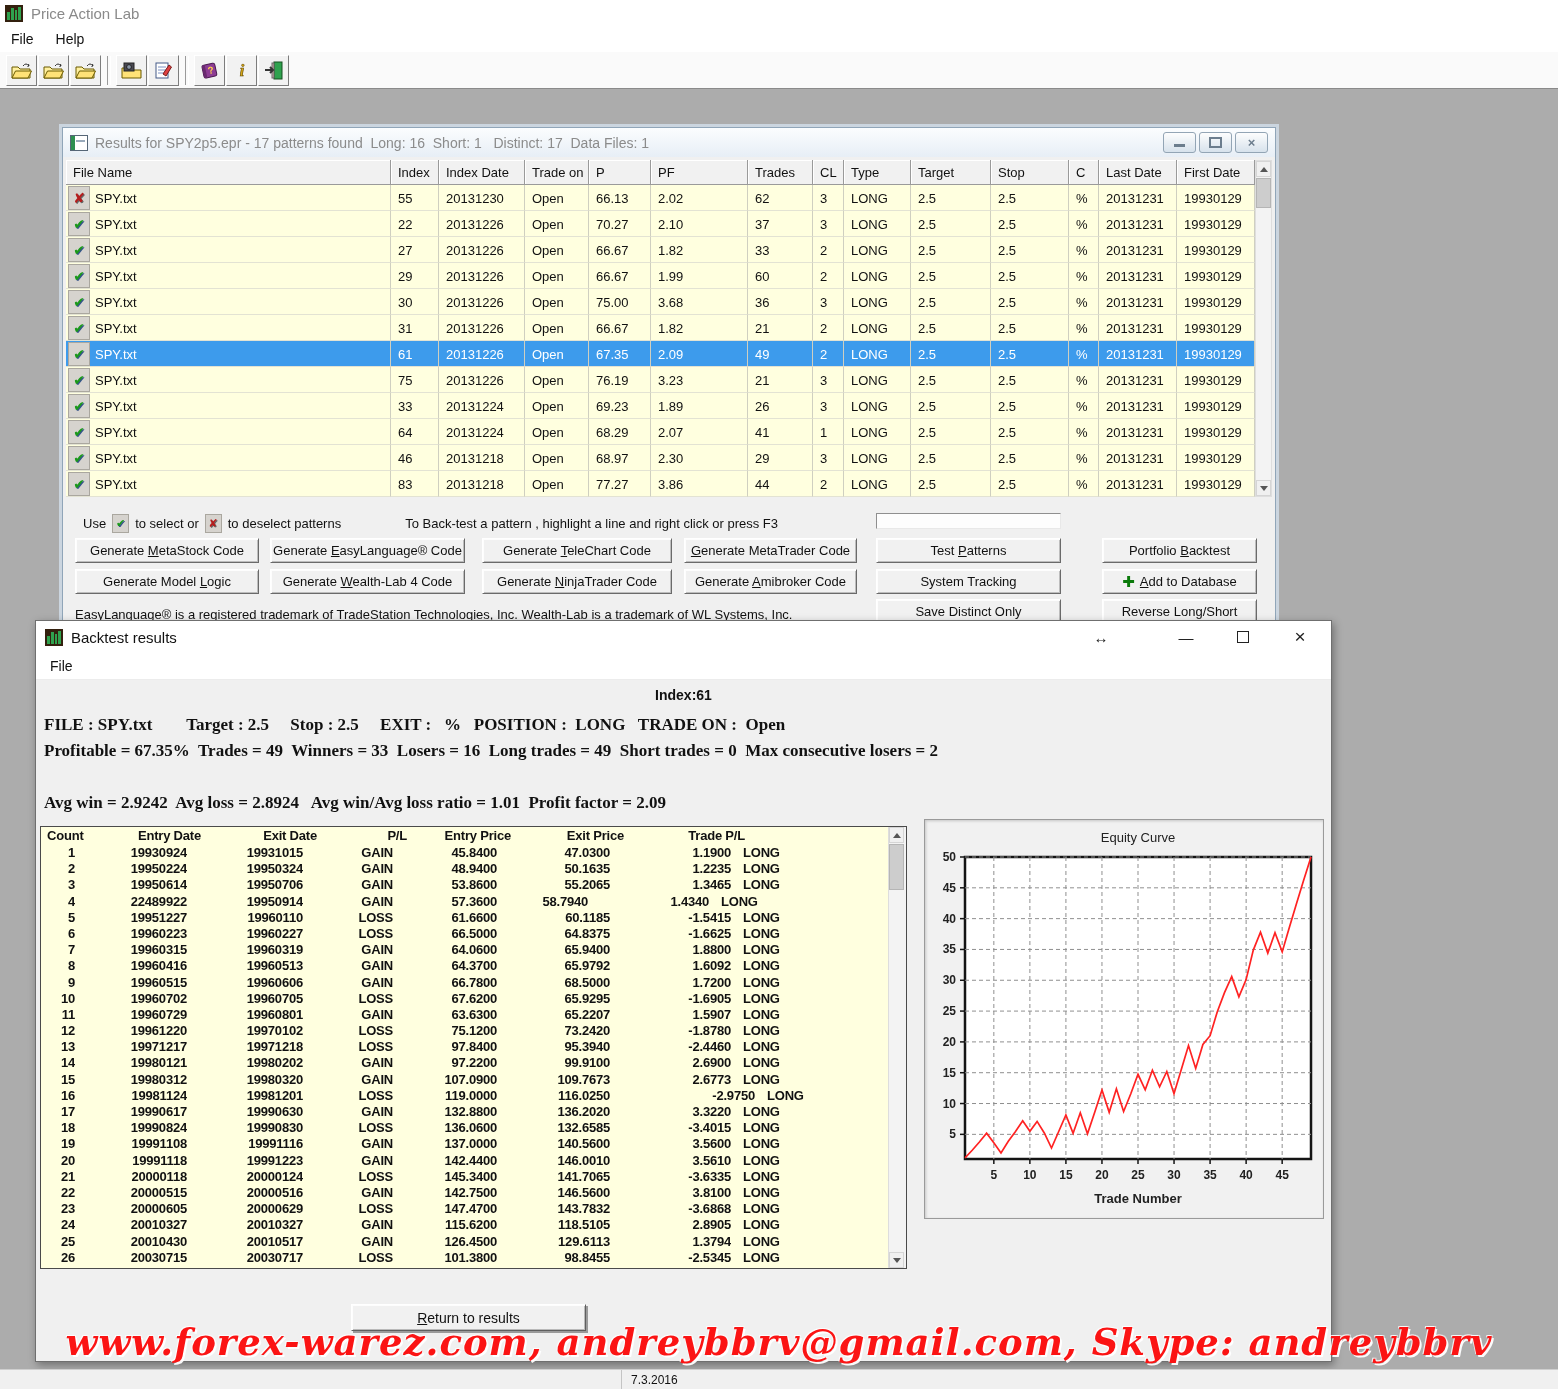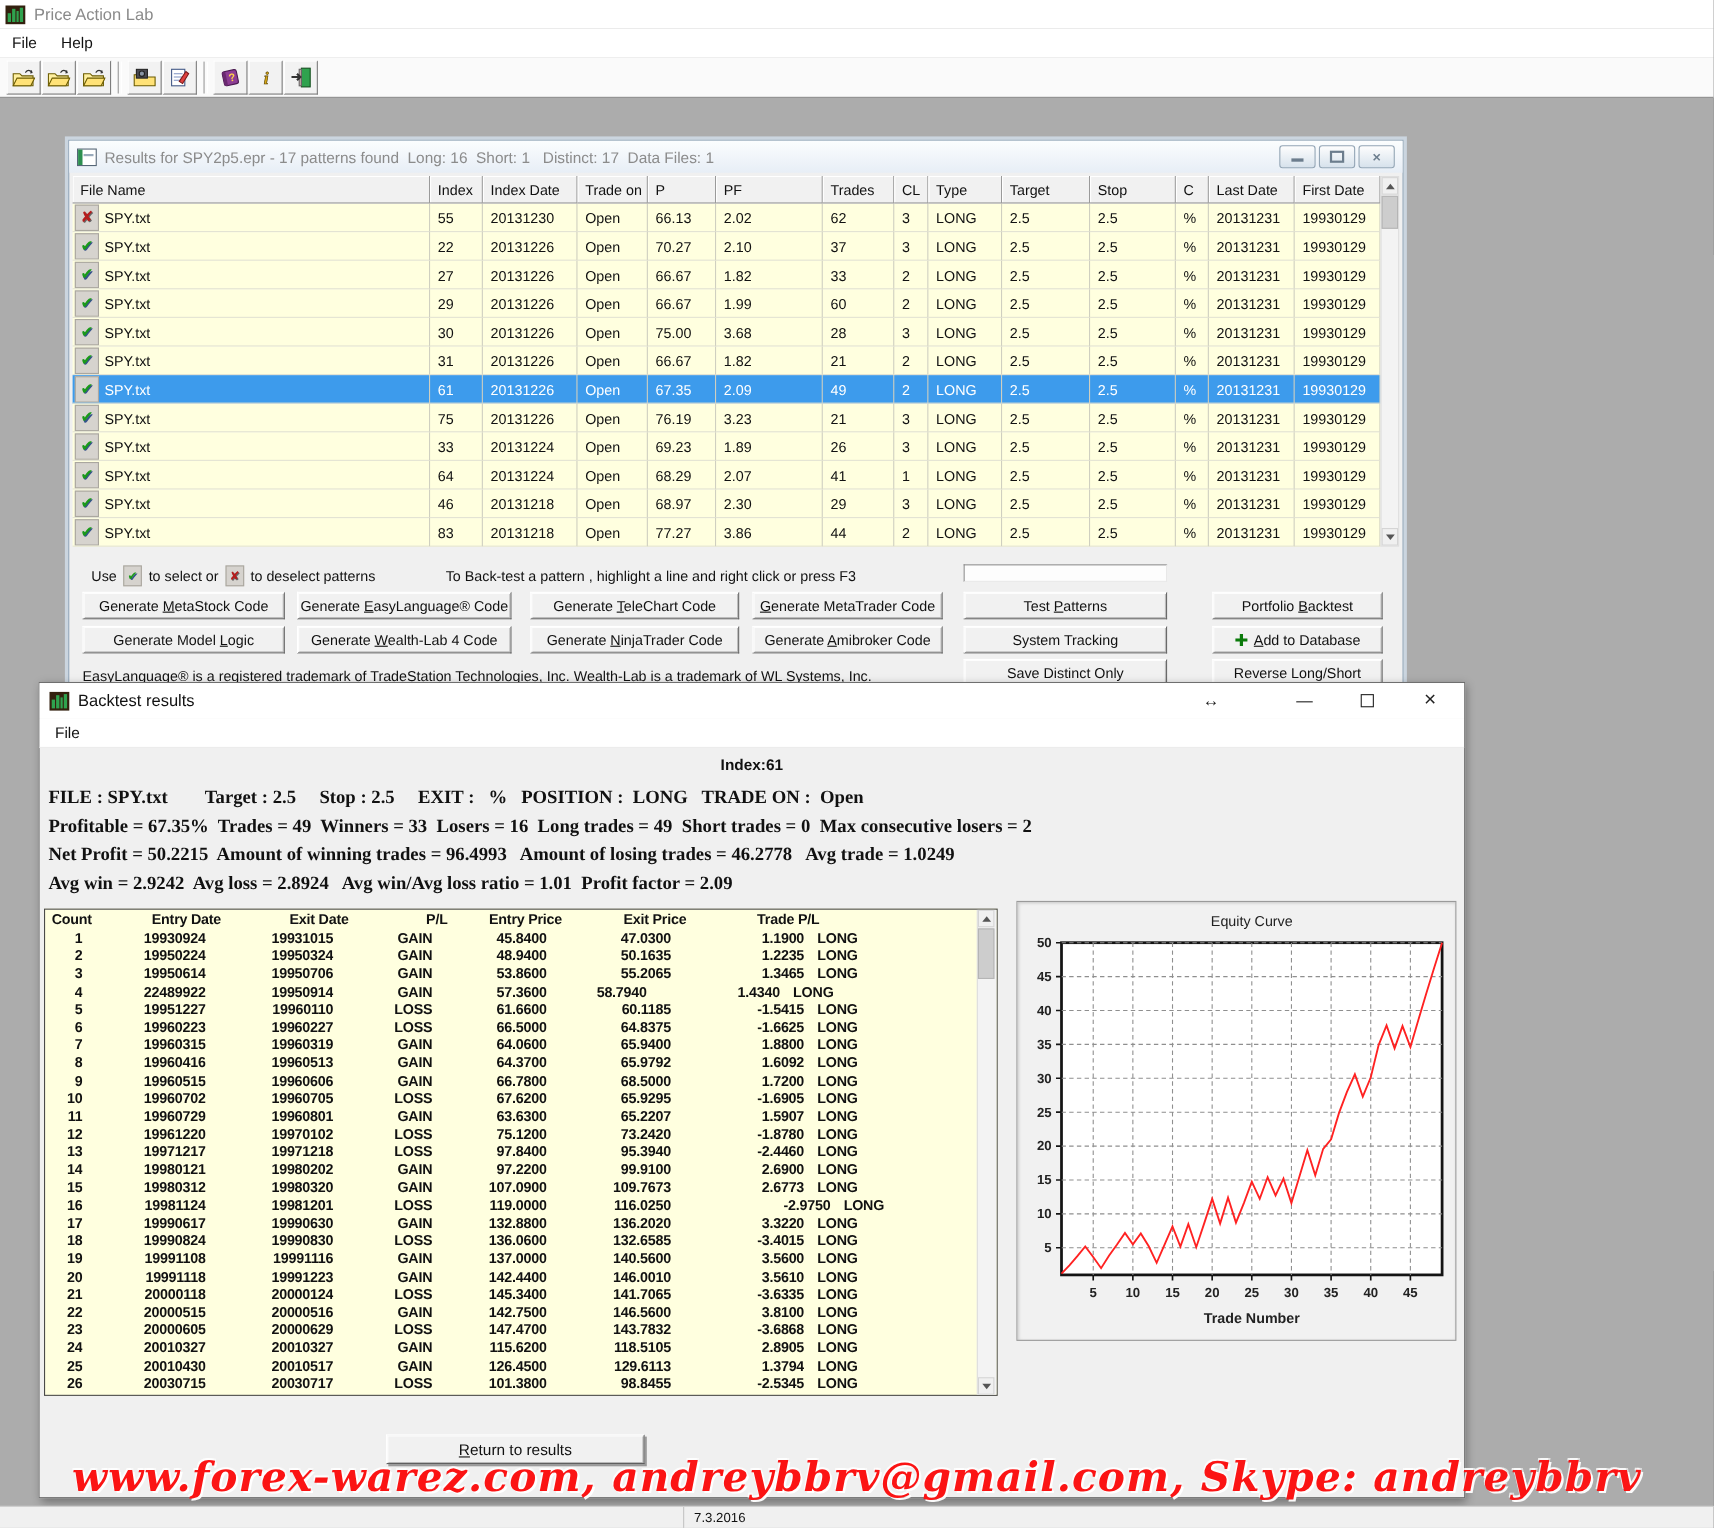--- a/index.html
+++ b/index.html
@@ -312,21 +312,21 @@
             <span class="stat-box">
               <span class="check">✔</span>
             </span>
             <span class="fname">SPY.txt</span>
           </div>
           <div class="r-cell" style="width:48px">30</div>
           <div class="r-cell" style="width:86px">20131226</div>
           <div class="r-cell" style="width:64px">Open</div>
           <div class="r-cell" style="width:62px">75.00</div>
           <div class="r-cell" style="width:97px">3.68</div>
-          <div class="r-cell" style="width:65px">28</div>
+          <div class="r-cell" style="width:65px">36</div>
           <div class="r-cell" style="width:31px">3</div>
           <div class="r-cell" style="width:67px">LONG</div>
           <div class="r-cell" style="width:80px">2.5</div>
           <div class="r-cell" style="width:78px">2.5</div>
           <div class="r-cell" style="width:30px">%</div>
           <div class="r-cell" style="width:78px">20131231</div>
           <div class="r-cell" style="width:78px">19930129</div>
         </div>
         <div class="r-row">
           <div class="r-cell fn" style="width:325px">
@@ -568,21 +568,20 @@
           <span>×</span>
         </span>
     </div>
     <div class="bw-menubar">
       <span>File</span>
     </div>
 
     <div class="bw-index">Index:61</div>
     <div class="stat-line" style="top:94px;">FILE : SPY.txt        Target : 2.5     Stop : 2.5     EXIT :   %   POSITION :  LONG   TRADE ON :  Open</div>
     <div class="stat-line" style="top:120px;">Profitable = 67.35%  Trades = 49  Winners = 33  Losers = 16  Long trades = 49  Short trades = 0  Max consecutive losers = 2</div>
-    <div class="stat-line" style="top:146px;">Net Profit = 50.2215  Amount of winning trades = 96.4993   Amount of losing trades = 46.2778   Avg trade = 1.0249</div>
     <div class="stat-line" style="top:172px;">Avg win = 2.9242  Avg loss = 2.8924   Avg win/Avg loss ratio = 1.01  Profit factor = 2.09</div>
 
     <div class="trade-panel">
       <div class="tp-content">
           <div class="tp-row tp-head">
             <div class="tp-cell ta-l" style="width:48px">Count</div>
             <div class="tp-cell ta-r" style="width:112px">Entry Date</div>
             <div class="tp-cell ta-r" style="width:116px">Exit Date</div>
             <div class="tp-cell ta-r" style="width:90px">P/L</div>
             <div class="tp-cell ta-r" style="width:104px">Entry Price</div>

